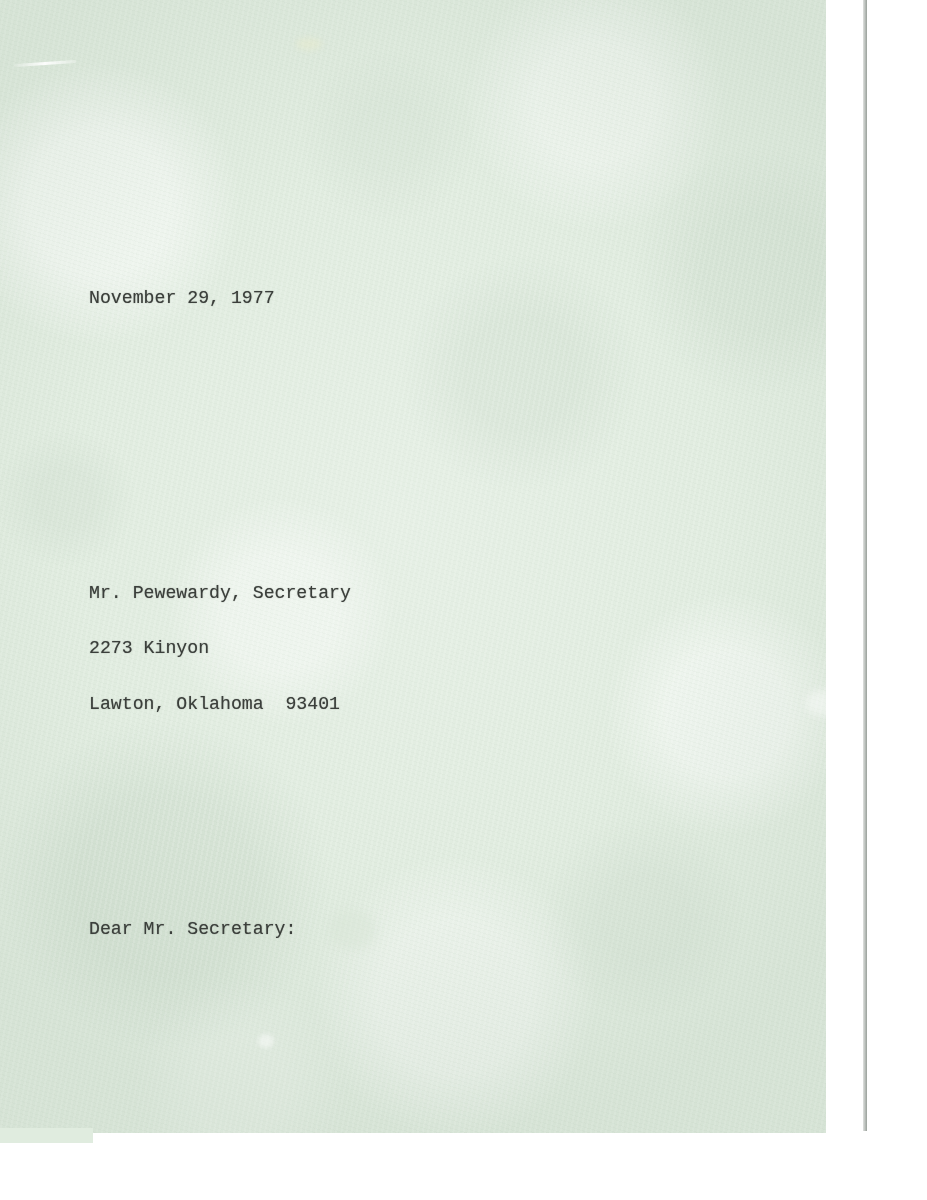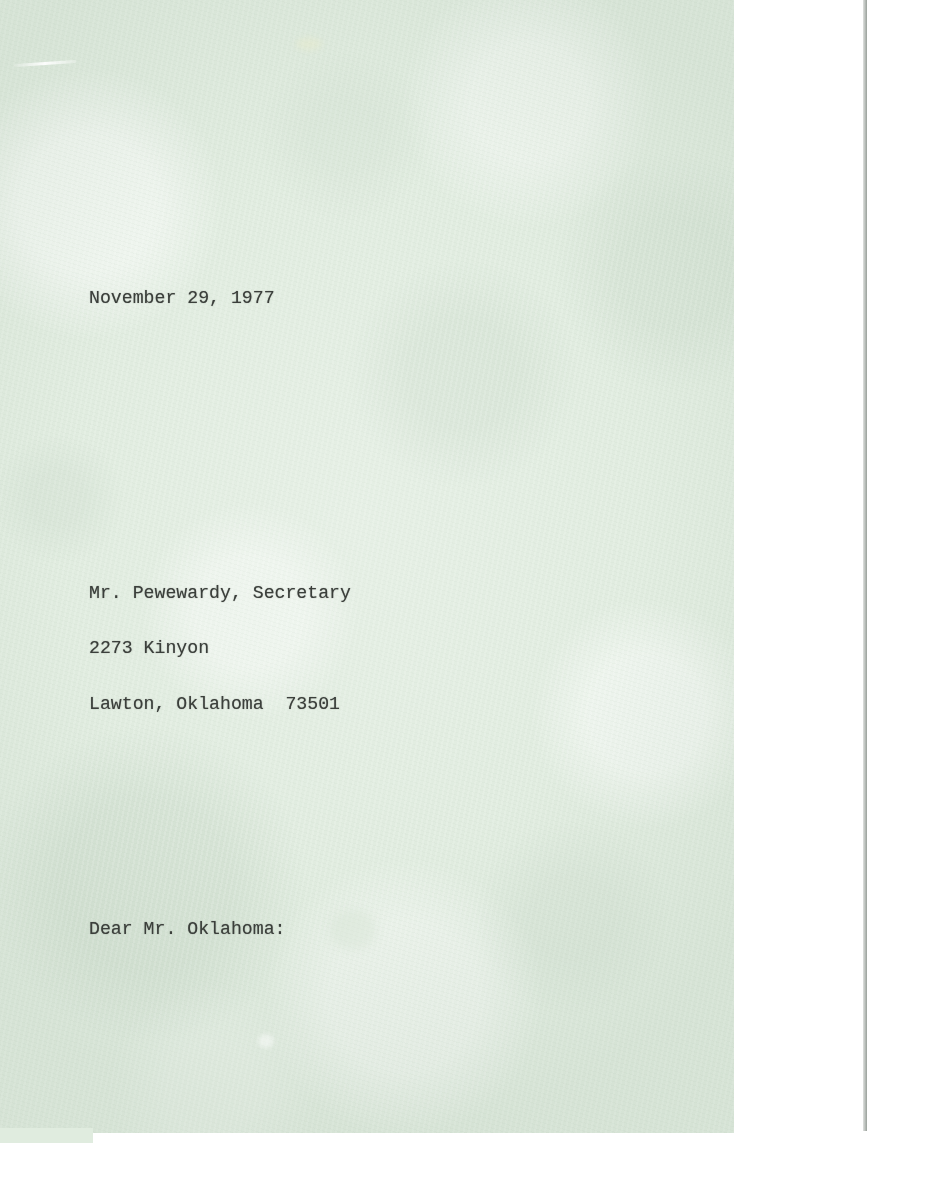--- a/index.html
+++ b/index.html
@@ -13,21 +13,21 @@
     position: relative;
     overflow: hidden;
     font-family: "Liberation Mono", "DejaVu Sans Mono", monospace;
   }
 
   
   #scan-page {
     position: absolute;
     left: 0;
     top: 0;
-    width: 734px;
+    width: 826px;
     height: 1133px;
     background-color: #dfebde;
     overflow: hidden;
   }
   
   #scan-page-skirt {
     position: absolute;
     left: 0;
     top: 1128px;
     width: 93px;
@@ -142,27 +142,27 @@
 
     <div class="block">
       <span class="line">November 29, 1977</span>
     </div>
 
     <div class="gap-date-to-address"></div>
 
     <div class="block">
       <span class="line">Mr. Pewewardy, Secretary</span>
       <span class="line">2273 Kinyon</span>
-      <span class="line">Lawton, Oklahoma  73501</span>
+      <span class="line">Lawton, Oklahoma  93401</span>
     </div>
 
     <div class="gap-address-to-salut"></div>
 
     <div class="block">
-      <span class="line">Dear Mr. Oklahoma:</span>
+      <span class="line">Dear Mr. Secretary:</span>
     </div>
 
     <div class="gap-salut-to-p1"></div>
 
     <div class="block">
       
       
       
       
     </div>

